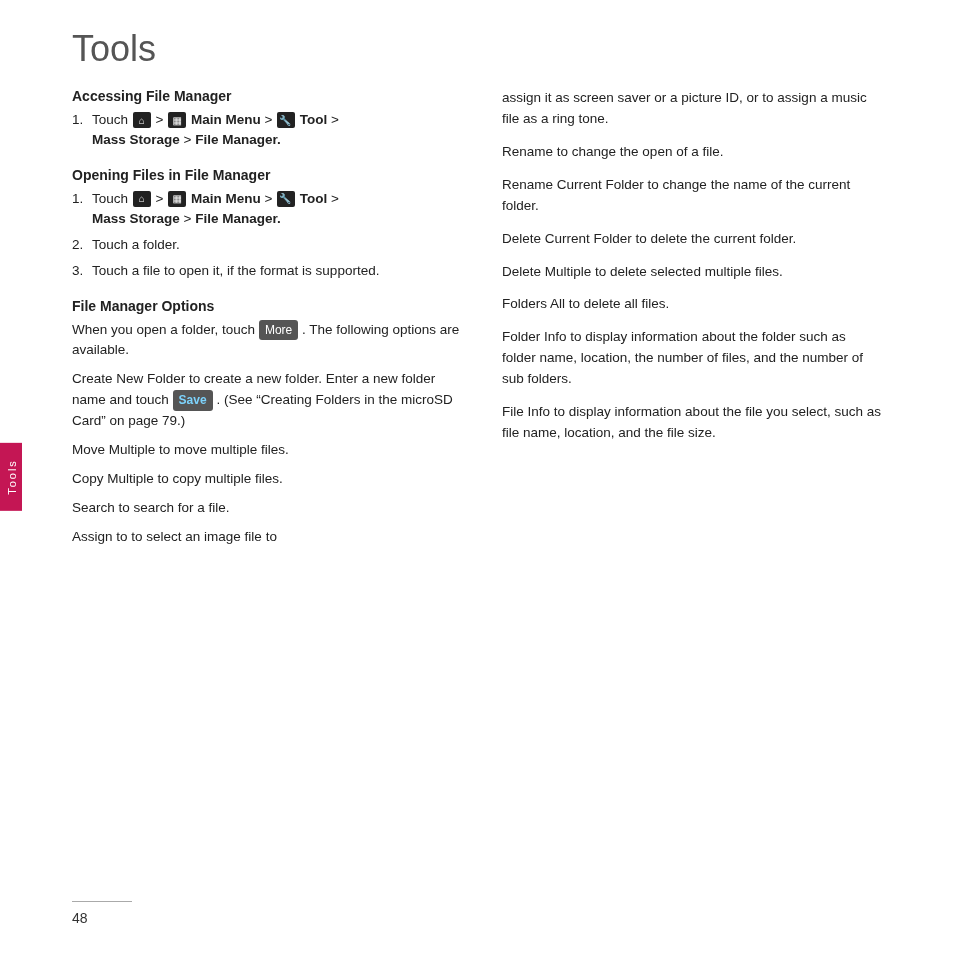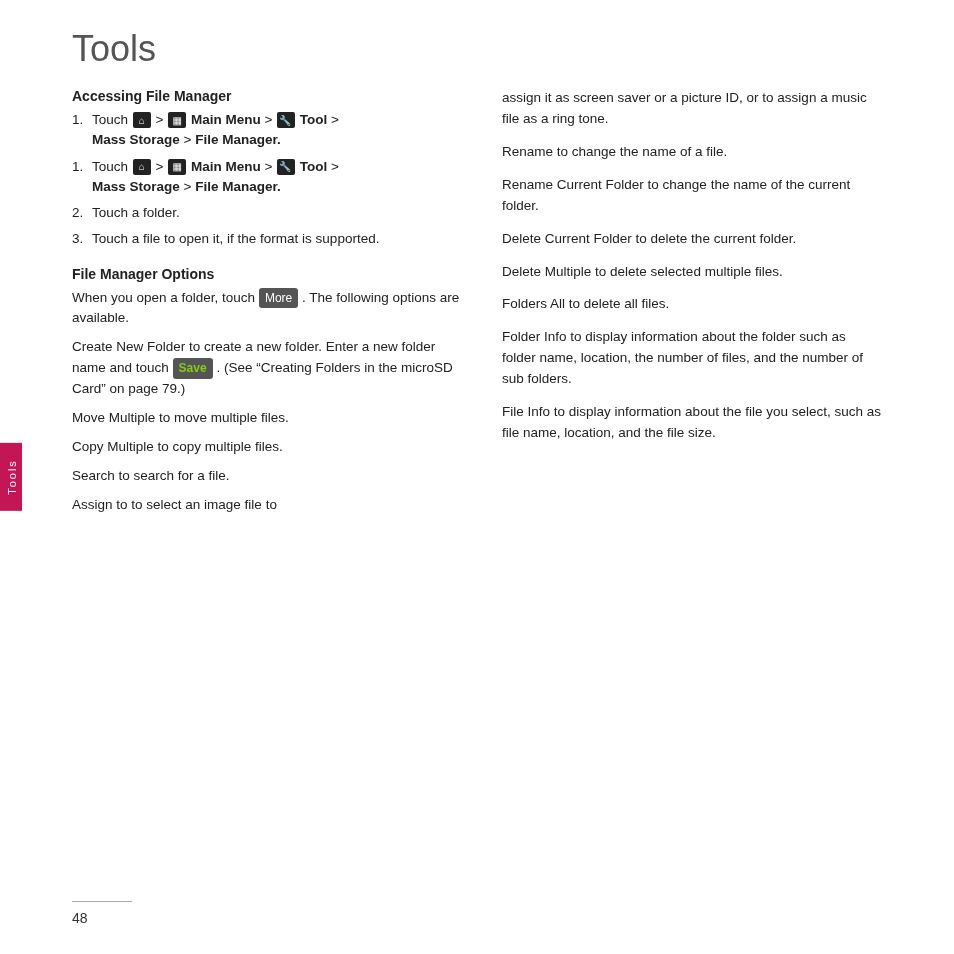--- a/index.html
+++ b/index.html
@@ -93,21 +93,21 @@
       font-size: 12px;
       font-weight: normal;
       padding: 1px 6px;
       border-radius: 3px;
       vertical-align: middle;
     }
 
     .btn-save {
       display: inline-block;
       background: #555;
-      color: #84cc16;
+      color: #7dd3fc;
       font-size: 12px;
       font-weight: bold;
       padding: 1px 6px;
       border-radius: 3px;
       vertical-align: middle;
     }
 
     .term {
       font-weight: normal;
     }
@@ -173,20 +173,21 @@
     <div class="section-heading">Accessing File Manager</div>
 
     <div class="step">
       <span class="step-num">1.</span>
       <span class="step-content">
         Touch <span class="inline-icon">⌂</span> &gt; <span class="inline-icon">▦</span> <span class="bold">Main Menu</span> &gt; <span class="inline-icon">🔧</span> <span class="bold">Tool</span> &gt;<br>
         <span class="bold">Mass Storage</span> &gt; <span class="bold">File Manager.</span>
       </span>
     </div>
 
+    <div class="section-heading">Opening Files in File Manager</div>
 
     <div class="step">
       <span class="step-num">1.</span>
       <span class="step-content">
         Touch <span class="inline-icon">⌂</span> &gt; <span class="inline-icon">▦</span> <span class="bold">Main Menu</span> &gt; <span class="inline-icon">🔧</span> <span class="bold">Tool</span> &gt;<br>
         <span class="bold">Mass Storage</span> &gt; <span class="bold">File Manager.</span>
       </span>
     </div>
 
     <div class="step">
@@ -230,21 +231,21 @@
       <span class="term">Assign</span> <span>to to select an image file to</span>
     </p>
 
   </div>
 
   <div class="right-column">
 
     <p>assign it as screen saver or a picture ID, or to assign a music file as a ring tone.</p>
 
     <p>
-      <span class="term">Rename</span> <span>to change the name of a file.</span>
+      <span class="term">Rename</span> <span>to change the open of a file.</span>
     </p>
 
     <p>
       <span class="term">Rename Current Folder</span> <span>to change the name of the current folder.</span>
     </p>
 
     <p>
       <span class="term">Delete Current Folder</span> <span>to delete the current folder.</span>
     </p>
 

